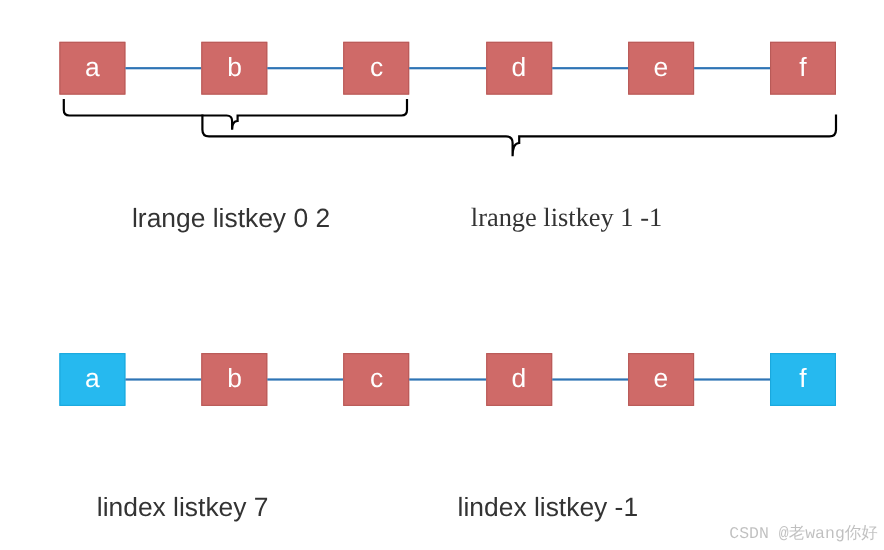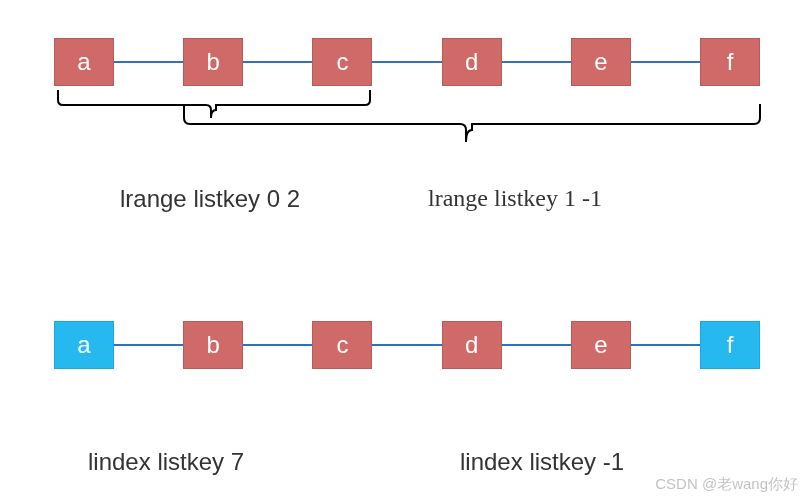--- a/index.html
+++ b/index.html
@@ -49,21 +49,21 @@
   .brace {
     position: absolute;
     pointer-events: none;
   }
   .watermark {
     position: absolute;
     bottom: 6px;
     right: 6px;
     font-size: 15px;
     color: rgba(0,0,0,0.25);
-    font-family: Liberation Sans, sans-serif;
+    font-family: Liberation Mono, monospace;
   }
 </style>
 </head>
 <body>
 
 <div class="row row1">
   <div class="node red">
       <span>a</span>
     </div>
   <div class="link"></div>
@@ -119,15 +119,15 @@
   <div class="node red">
       <span>e</span>
     </div>
   <div class="link"></div>
   <div class="node blue">
       <span>f</span>
     </div>
 </div>
 
 <div class="cmd" style="top:448px; left:88px;">lindex listkey 7</div>
-<div class="cmd" style="top:448px; left:416px;margin-left:44px;">lindex listkey -1</div>
+<div class="cmd" style="top:448px; left:416px;">lindex listkey -1</div>
 
 <div class="watermark">CSDN @老wang你好</div>
 
 </body></html>

